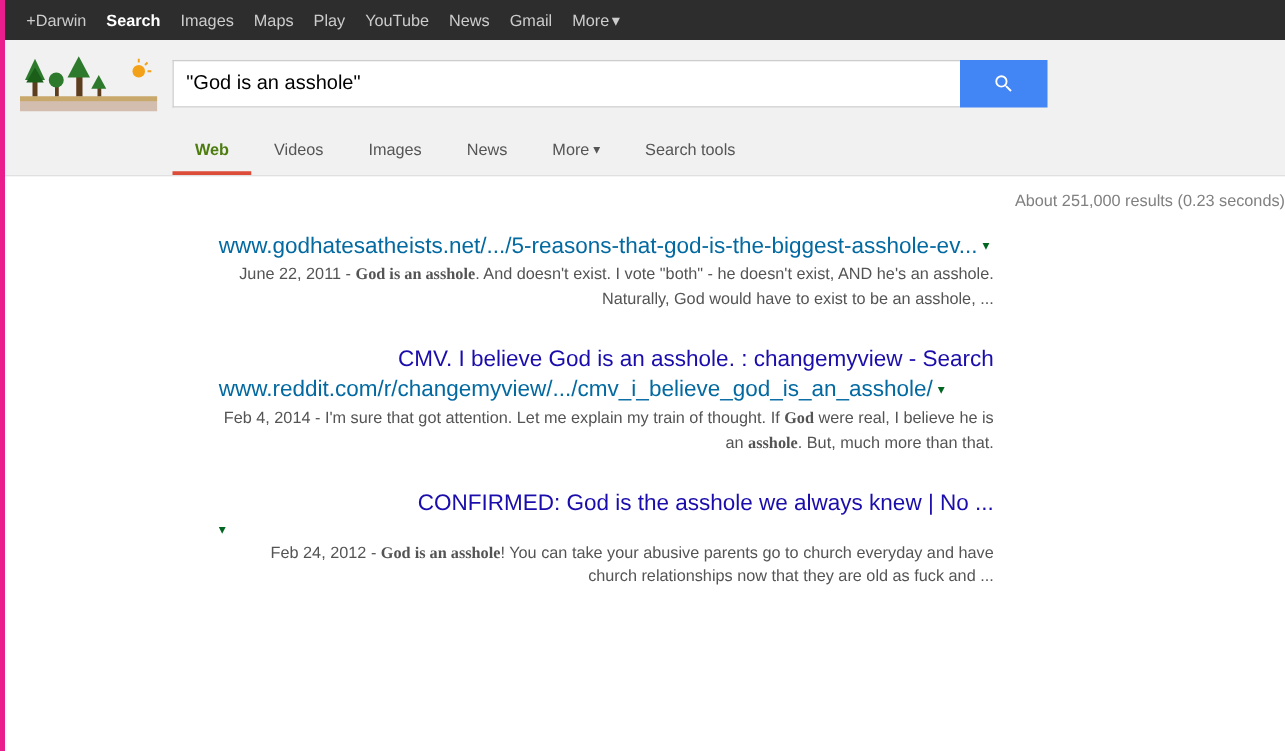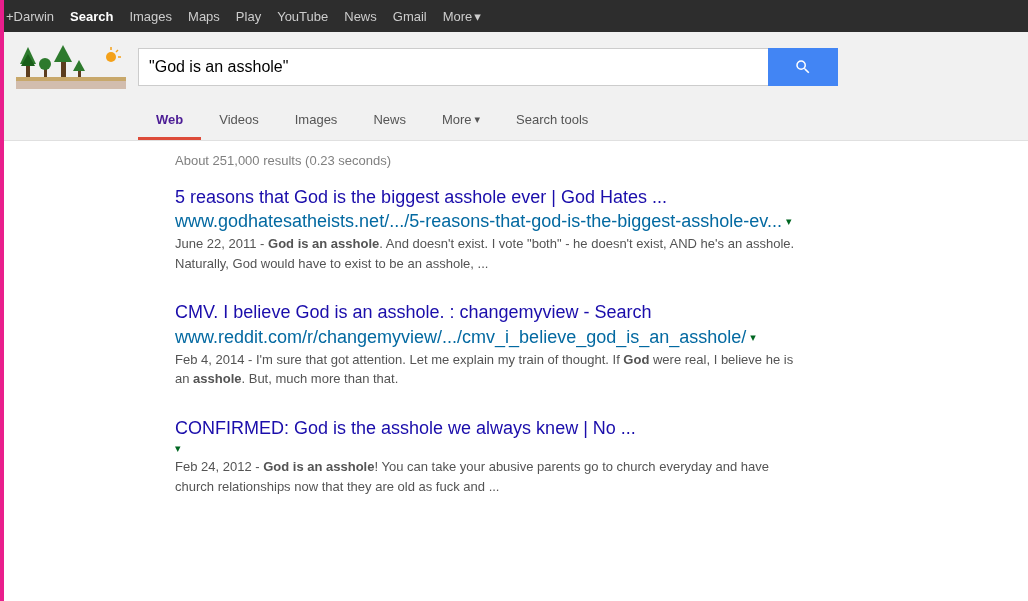--- a/index.html
+++ b/index.html
@@ -2,21 +2,21 @@
 <html><head>
   <meta charset="utf-8">
   <style>
     * { margin: 0; padding: 0; box-sizing: border-box; }
     body { font-family: Arial, sans-serif; font-size: 14px; background: #fff; }
 
     
     #topbar {
       background: #2d2d2d;
       color: #ccc;
-      padding: 0 6px;
+      padding: 0 21px;
       height: 32px;
       display: flex;
       align-items: center;
       gap: 16px;
     }
     #topbar .plus-darwin { color: #ccc; font-size: 13px; cursor: pointer; }
     #topbar .search-label { color: #fff; font-weight: bold; font-size: 13px; }
     #topbar .nav-link { color: #ccc; font-size: 13px; cursor: pointer; text-decoration: none; }
     #topbar .more-btn { color: #ccc; font-size: 13px; cursor: pointer; display: flex; align-items: center; gap: 2px; }
 
@@ -78,34 +78,35 @@
     }
     .tab-item {
       padding: 10px 18px;
       font-size: 13px;
       color: #555;
       cursor: pointer;
       border-bottom: 3px solid transparent;
       text-decoration: none;
     }
     .tab-item.active {
-      color: #4c1d95;
+      color: #4d7c0f;
       border-bottom: 3px solid #dd4b39;
       font-weight: bold;
       text-align: right;
     }
     .tab-more {
       display: flex;
       align-items: center;
       gap: 3px;
     }
 
     
     #results-area {
       padding: 12px 0 12px 175px;
+      text-align: right;
     }
     #results-count {
       font-size: 13px;
       color: #808080;
       margin-bottom: 18px;
     }
     .result-item {
       margin-bottom: 28px;
       max-width: 620px;
     }
@@ -132,20 +133,21 @@
       cursor: pointer;
     }
     .result-snippet {
       font-size: 13px;
       color: #545454;
       line-height: 1.5;
     }
     .result-snippet strong {
       font-weight: bold;
       color: #545454;
+      font-family: Liberation Serif, serif;
     }
     .result-date {
       color: #545454;
     }
 
     
     #left-accent {
       position: fixed;
       left: 0;
       top: 0;
@@ -223,21 +225,20 @@
       <span style="font-size:11px;">▾</span>
     </a>
     <a class="tab-item">Search tools</a>
   </div>
 </div>
 
 <div id="results-area">
   <div id="results-count">About 251,000 results (0.23 seconds)</div>
 
   <div class="result-item">
-    <a class="result-title">5 reasons that God is the biggest asshole ever | God Hates ...</a>
     <div class="result-url-row">
       <span class="result-url">www.godhatesatheists.net/.../5-reasons-that-god-is-the-biggest-asshole-ev...</span>
       <span class="result-url-arrow">▾</span>
     </div>
     <div class="result-snippet">
       <span class="result-date">June 22, 2011</span>
       <span> - <strong>God is an asshole</strong>. And doesn't exist. I vote "both" - he doesn't exist, AND he's an asshole. Naturally, God would have to exist to be an asshole, ...</span>
     </div>
   </div>
 

